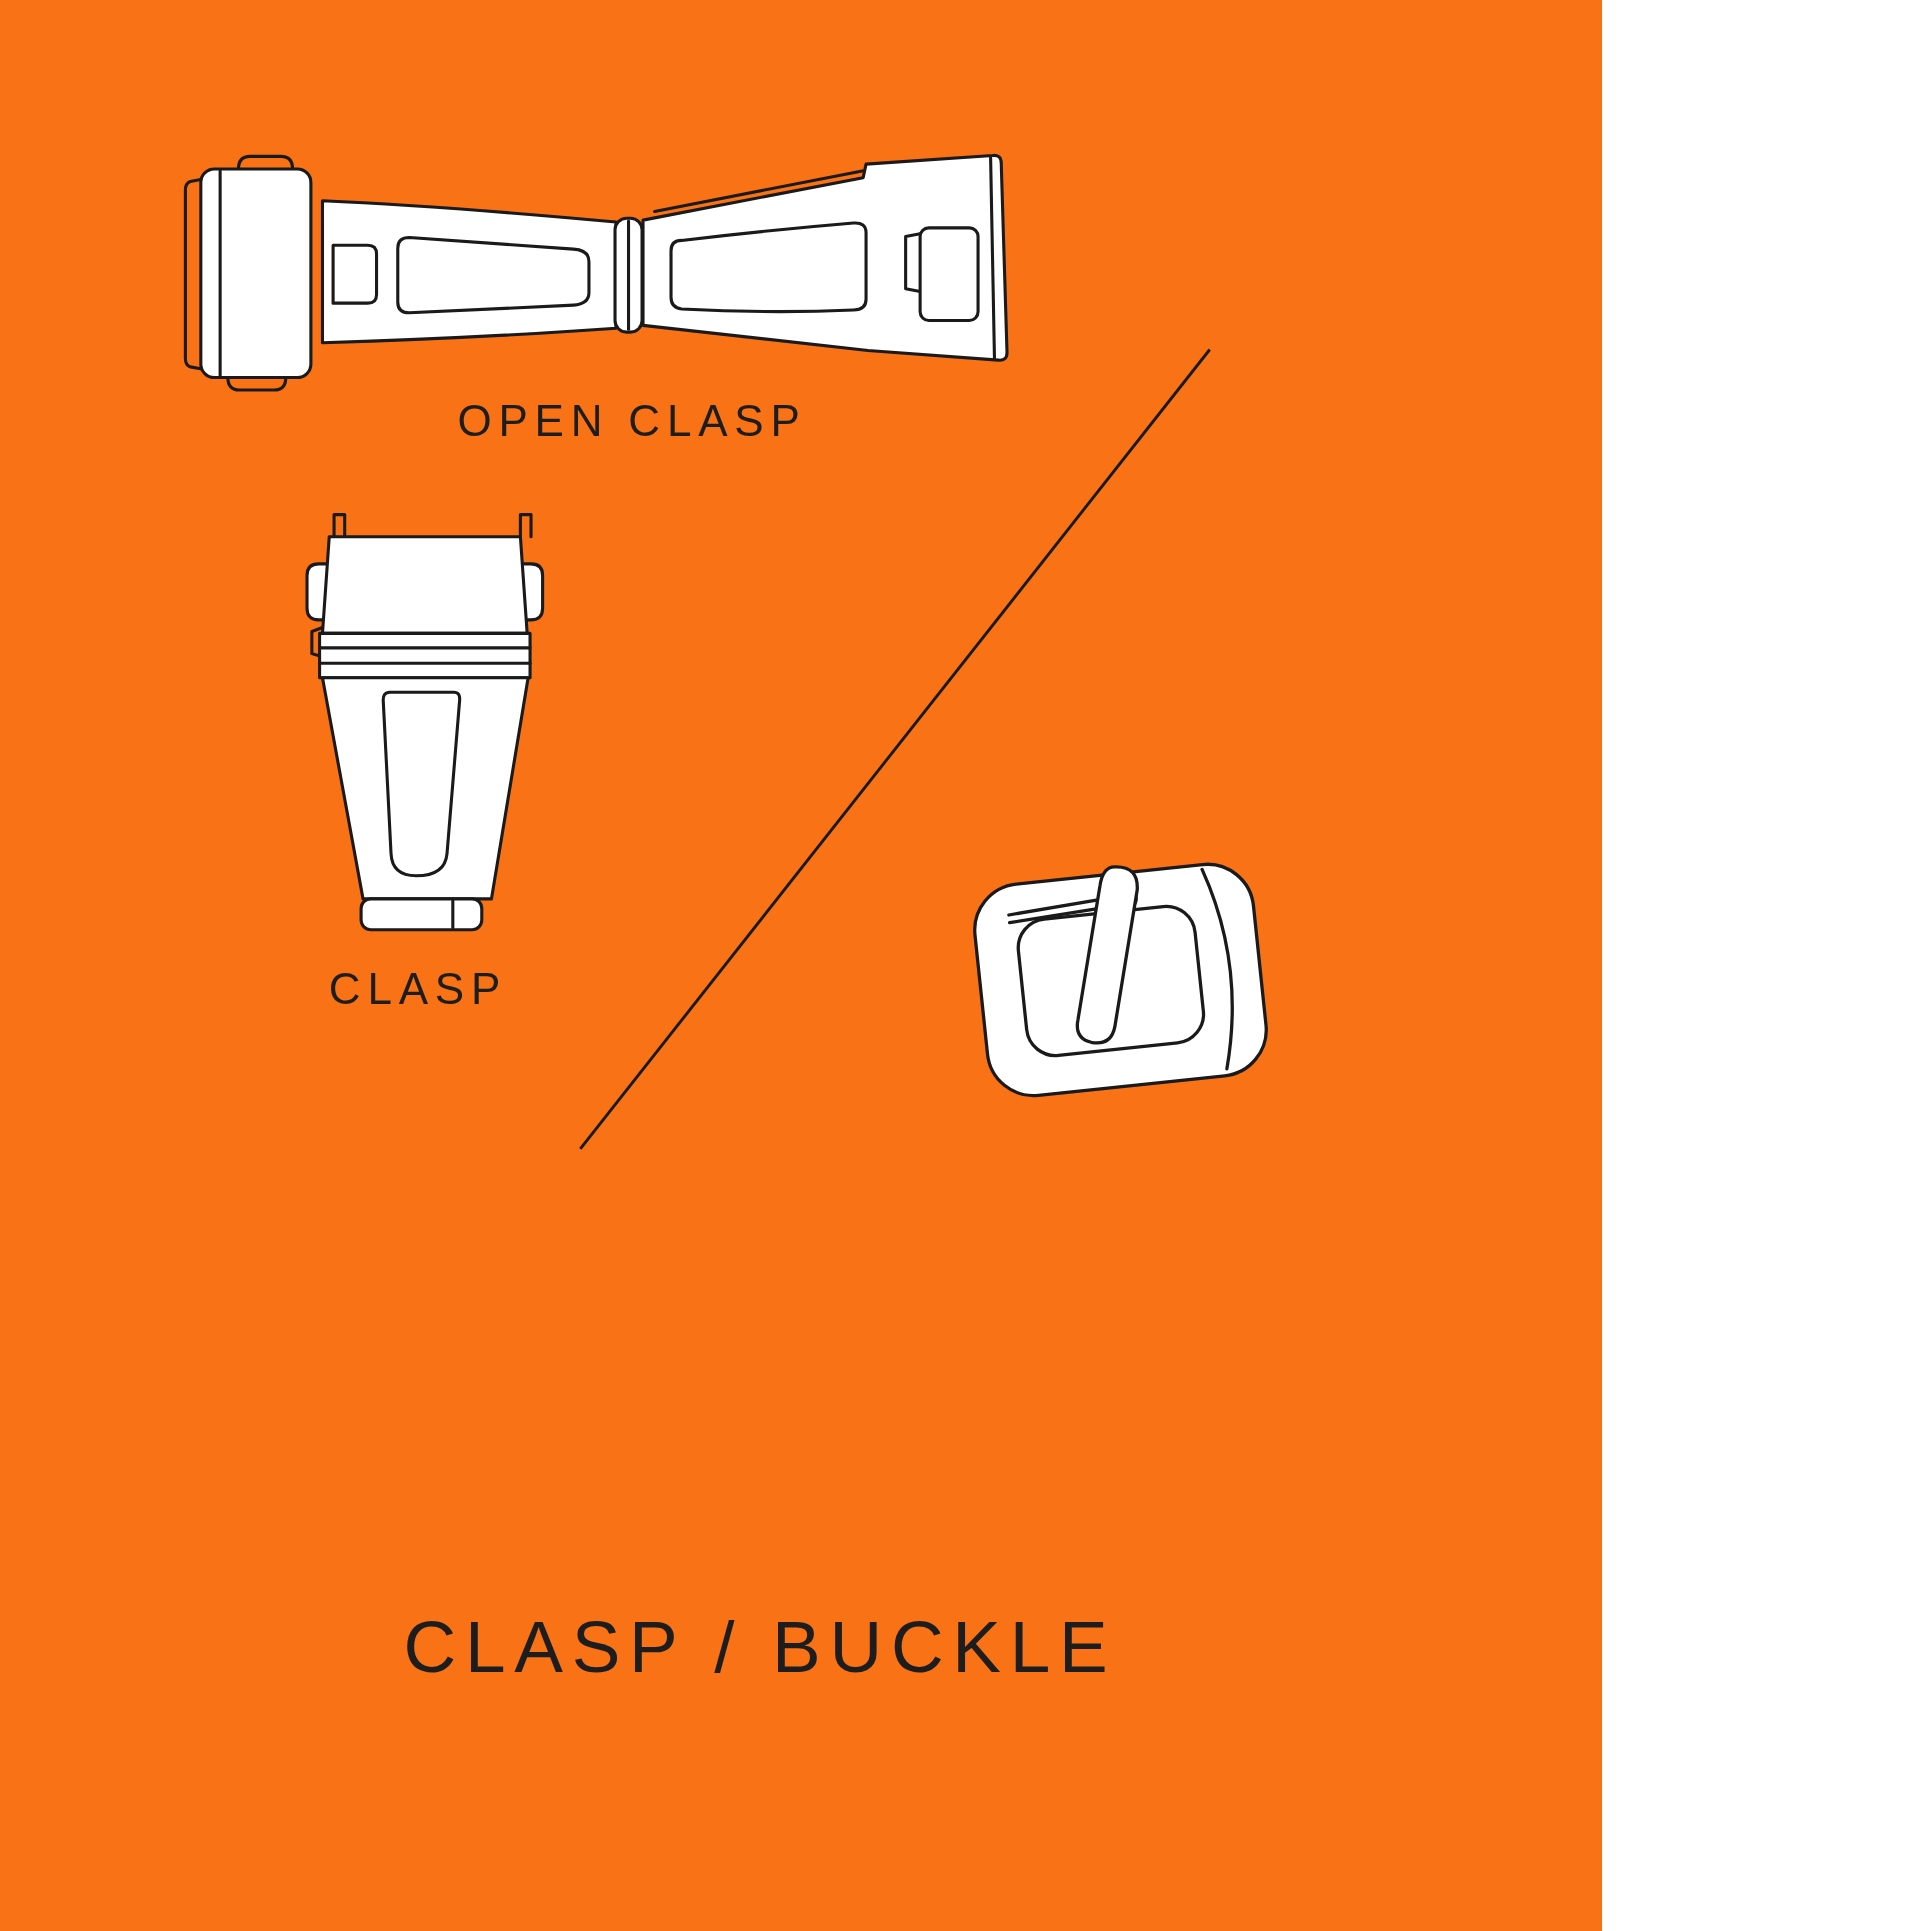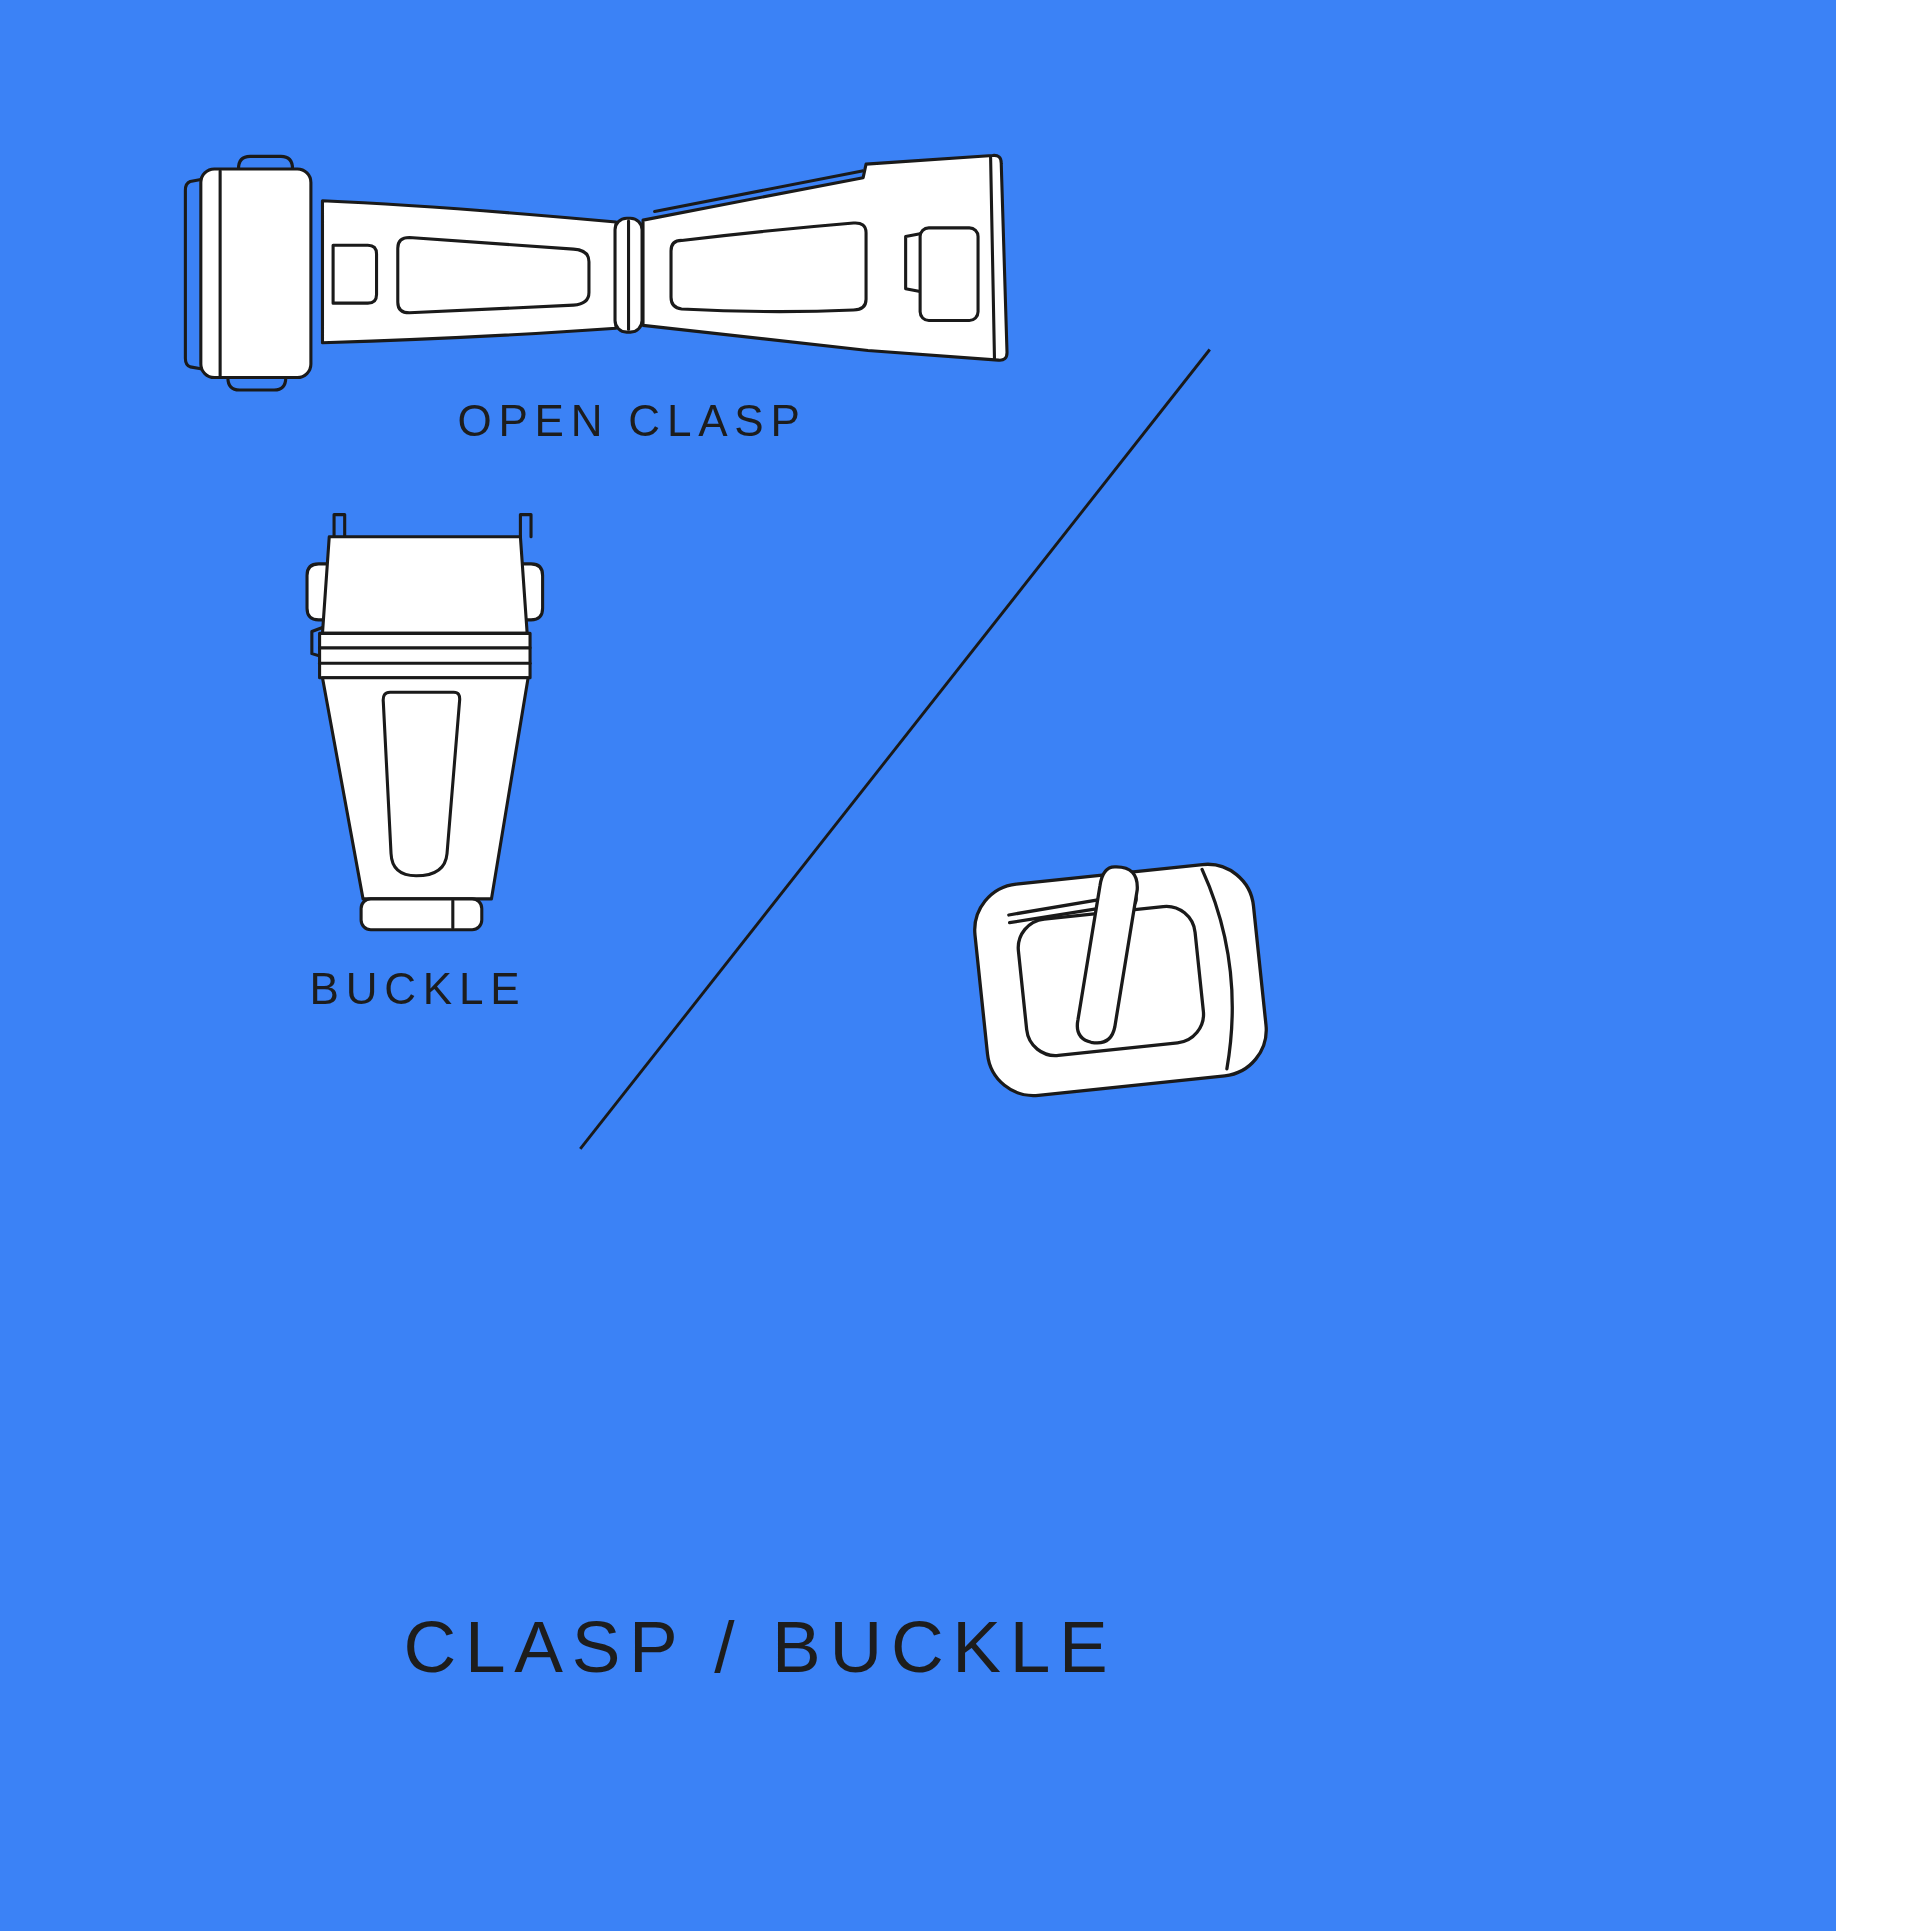--- a/index.html
+++ b/index.html
@@ -1,23 +1,23 @@
 <!DOCTYPE html>
 <html><head>
 <meta charset="utf-8">
 <style>
   * { margin: 0; padding: 0; box-sizing: border-box; }
   html, body { background: #ffffff; }
   body { font-family: "Liberation Sans", sans-serif; }
 
   .canvas {
     position: relative;
-    width: 1836px;
+    width: 1602px;
     height: 1931px;
-    background: #3b82f6;
+    background: #f97316;
     overflow: hidden;
   }
 
   .canvas svg {
     position: absolute;
     left: 0; top: 0;
     width: 1931px;
     height: 1931px;
   }
 
@@ -112,18 +112,18 @@
       <path d="M1052,944 L1164,938" fill="none"></path>
       <circle cx="1175" cy="932" r="10"></circle>
 
       <path d="M1167,898 Q1191,900 1187,924 L1149,1063 Q1143,1082 1123,1076 Q1106,1070 1112,1051 L1149,916 Q1154,896 1167,898 Z"></path>
     </g>
 
   </svg>
 
   <div class="fig-label" style="left:632px; top:396px;">OPEN CLASP</div>
 
-  <div class="fig-label" style="left:418px; top:964px;">BUCKLE</div>
+  <div class="fig-label" style="left:418px; top:964px;">CLASP</div>
 
   <div class="diagram-title" style="left:760px; top:1605px;text-align:center;">CLASP / BUCKLE</div>
 
 </div>
 
 
 </body></html>

